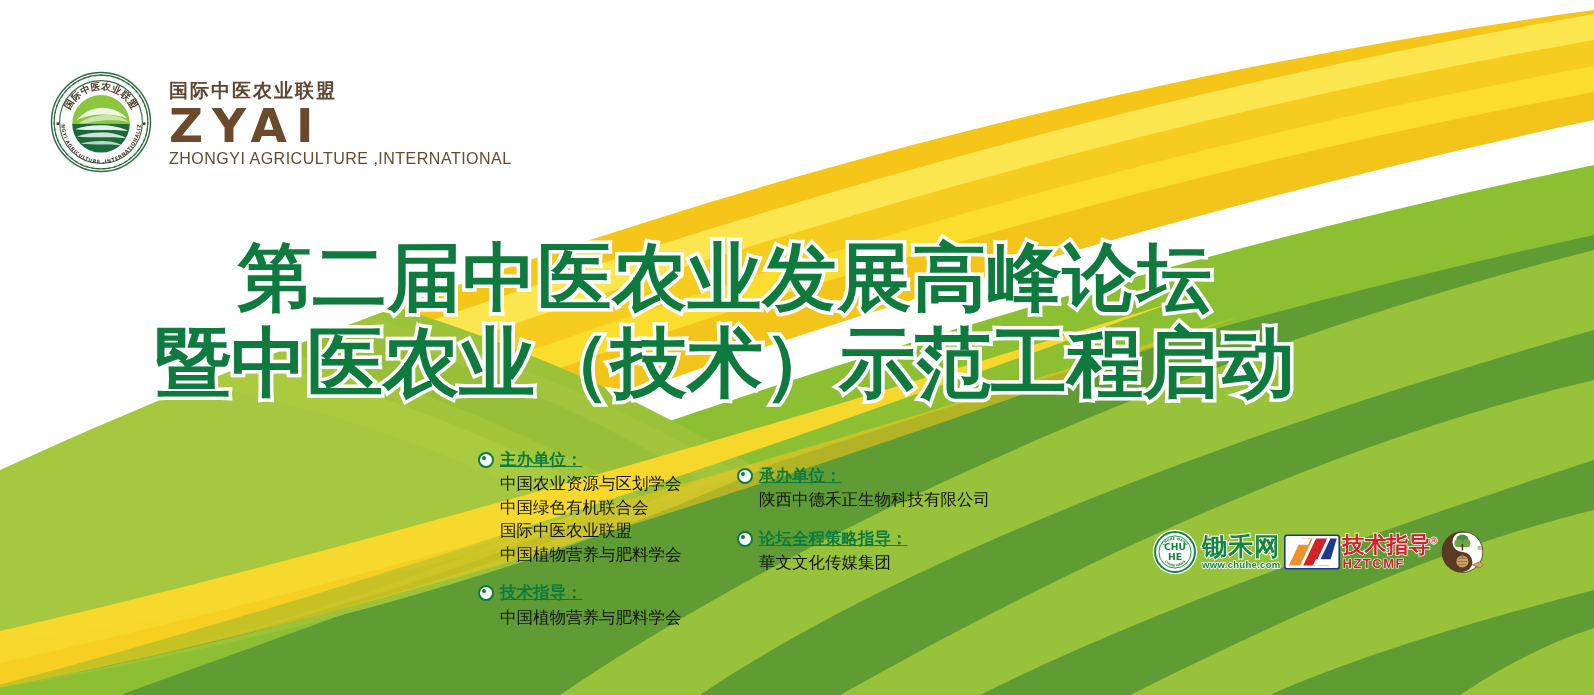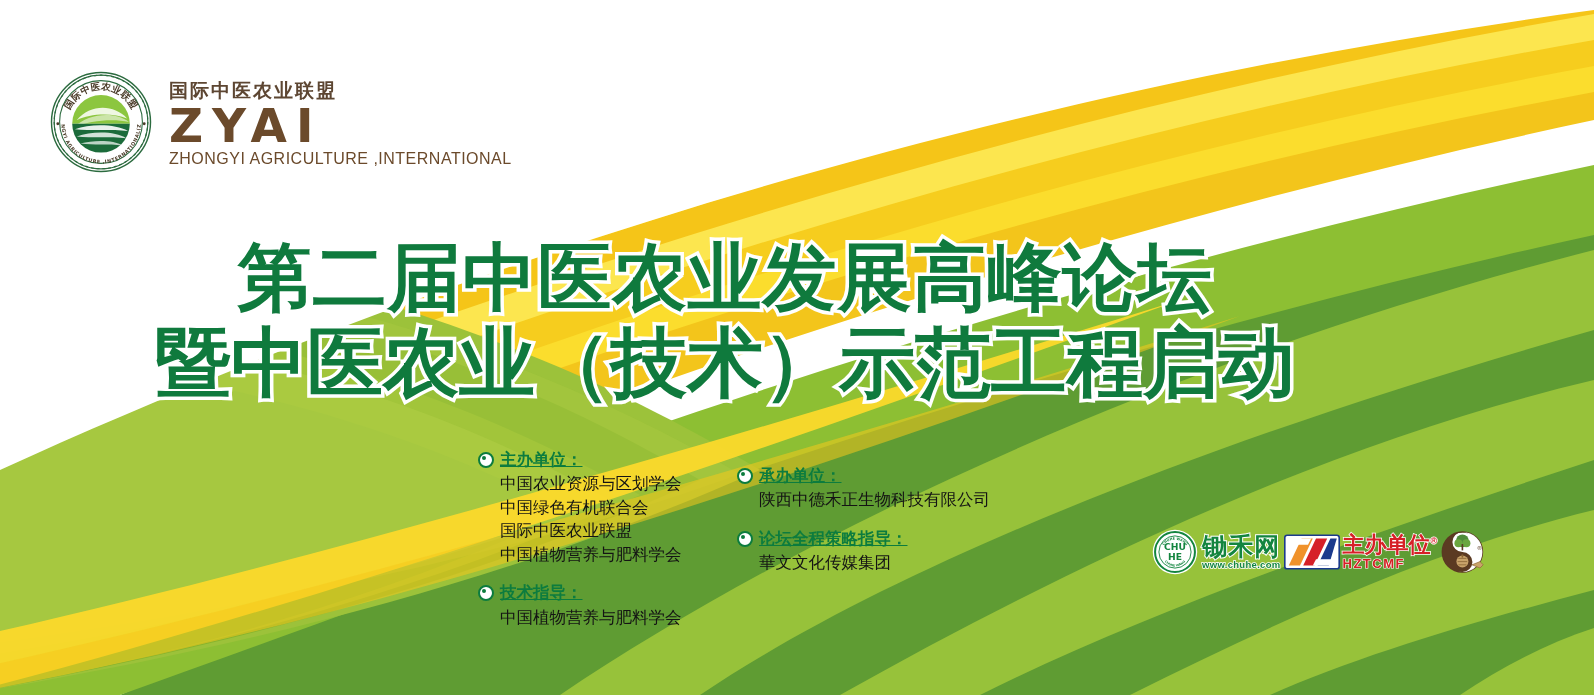--- a/index.html
+++ b/index.html
@@ -307,21 +307,21 @@
     <div class="sp sp2">
       <svg width="56" height="40" viewBox="0 0 70 50" xmlns="http://www.w3.org/2000/svg">
         <rect x="1" y="4" width="68" height="42" rx="3" fill="#ffffff" stroke="#1b3a8c" stroke-width="2"></rect>
         <polygon points="6,42 22,8 36,8 20,42" fill="#f0922b"></polygon>
         <polygon points="24,42 40,8 54,8 38,42" fill="#d62027"></polygon>
         <polygon points="42,42 58,8 66,8 56,42" fill="#1b3a8c"></polygon>
         <polygon points="6,8 34,8 30,16 6,16" fill="#ffffff"></polygon>
         <polygon points="40,34 64,34 64,42 36,42" fill="#ffffff"></polygon>
       </svg>
       <div class="sp2-txt">
-        <span class="sp2-cn"><span>主办单位</span><span class="sp2-reg">®</span></span>
+        <span class="sp2-cn"><span>技术指导</span><span class="sp2-reg">®</span></span>
         <span class="sp2-en">HZTCMF</span>
       </div>
     </div>
 
     <div class="sp sp3">
       <svg width="48" height="48" viewBox="0 0 60 60" xmlns="http://www.w3.org/2000/svg">
         <circle cx="28" cy="30" r="25" fill="#ffffff" stroke="#5b3a22" stroke-width="2"></circle>
         <path d="M28,5 A25,25 0 0 1 28,55 A12.5,12.5 0 0 1 28,30 A12.5,12.5 0 0 0 28,5 Z" fill="#ffffff"></path>
         <path d="M28,5 A25,25 0 0 0 28,55 A12.5,12.5 0 0 0 28,30 A12.5,12.5 0 0 1 28,5 Z" fill="#5b3a22"></path>
 

